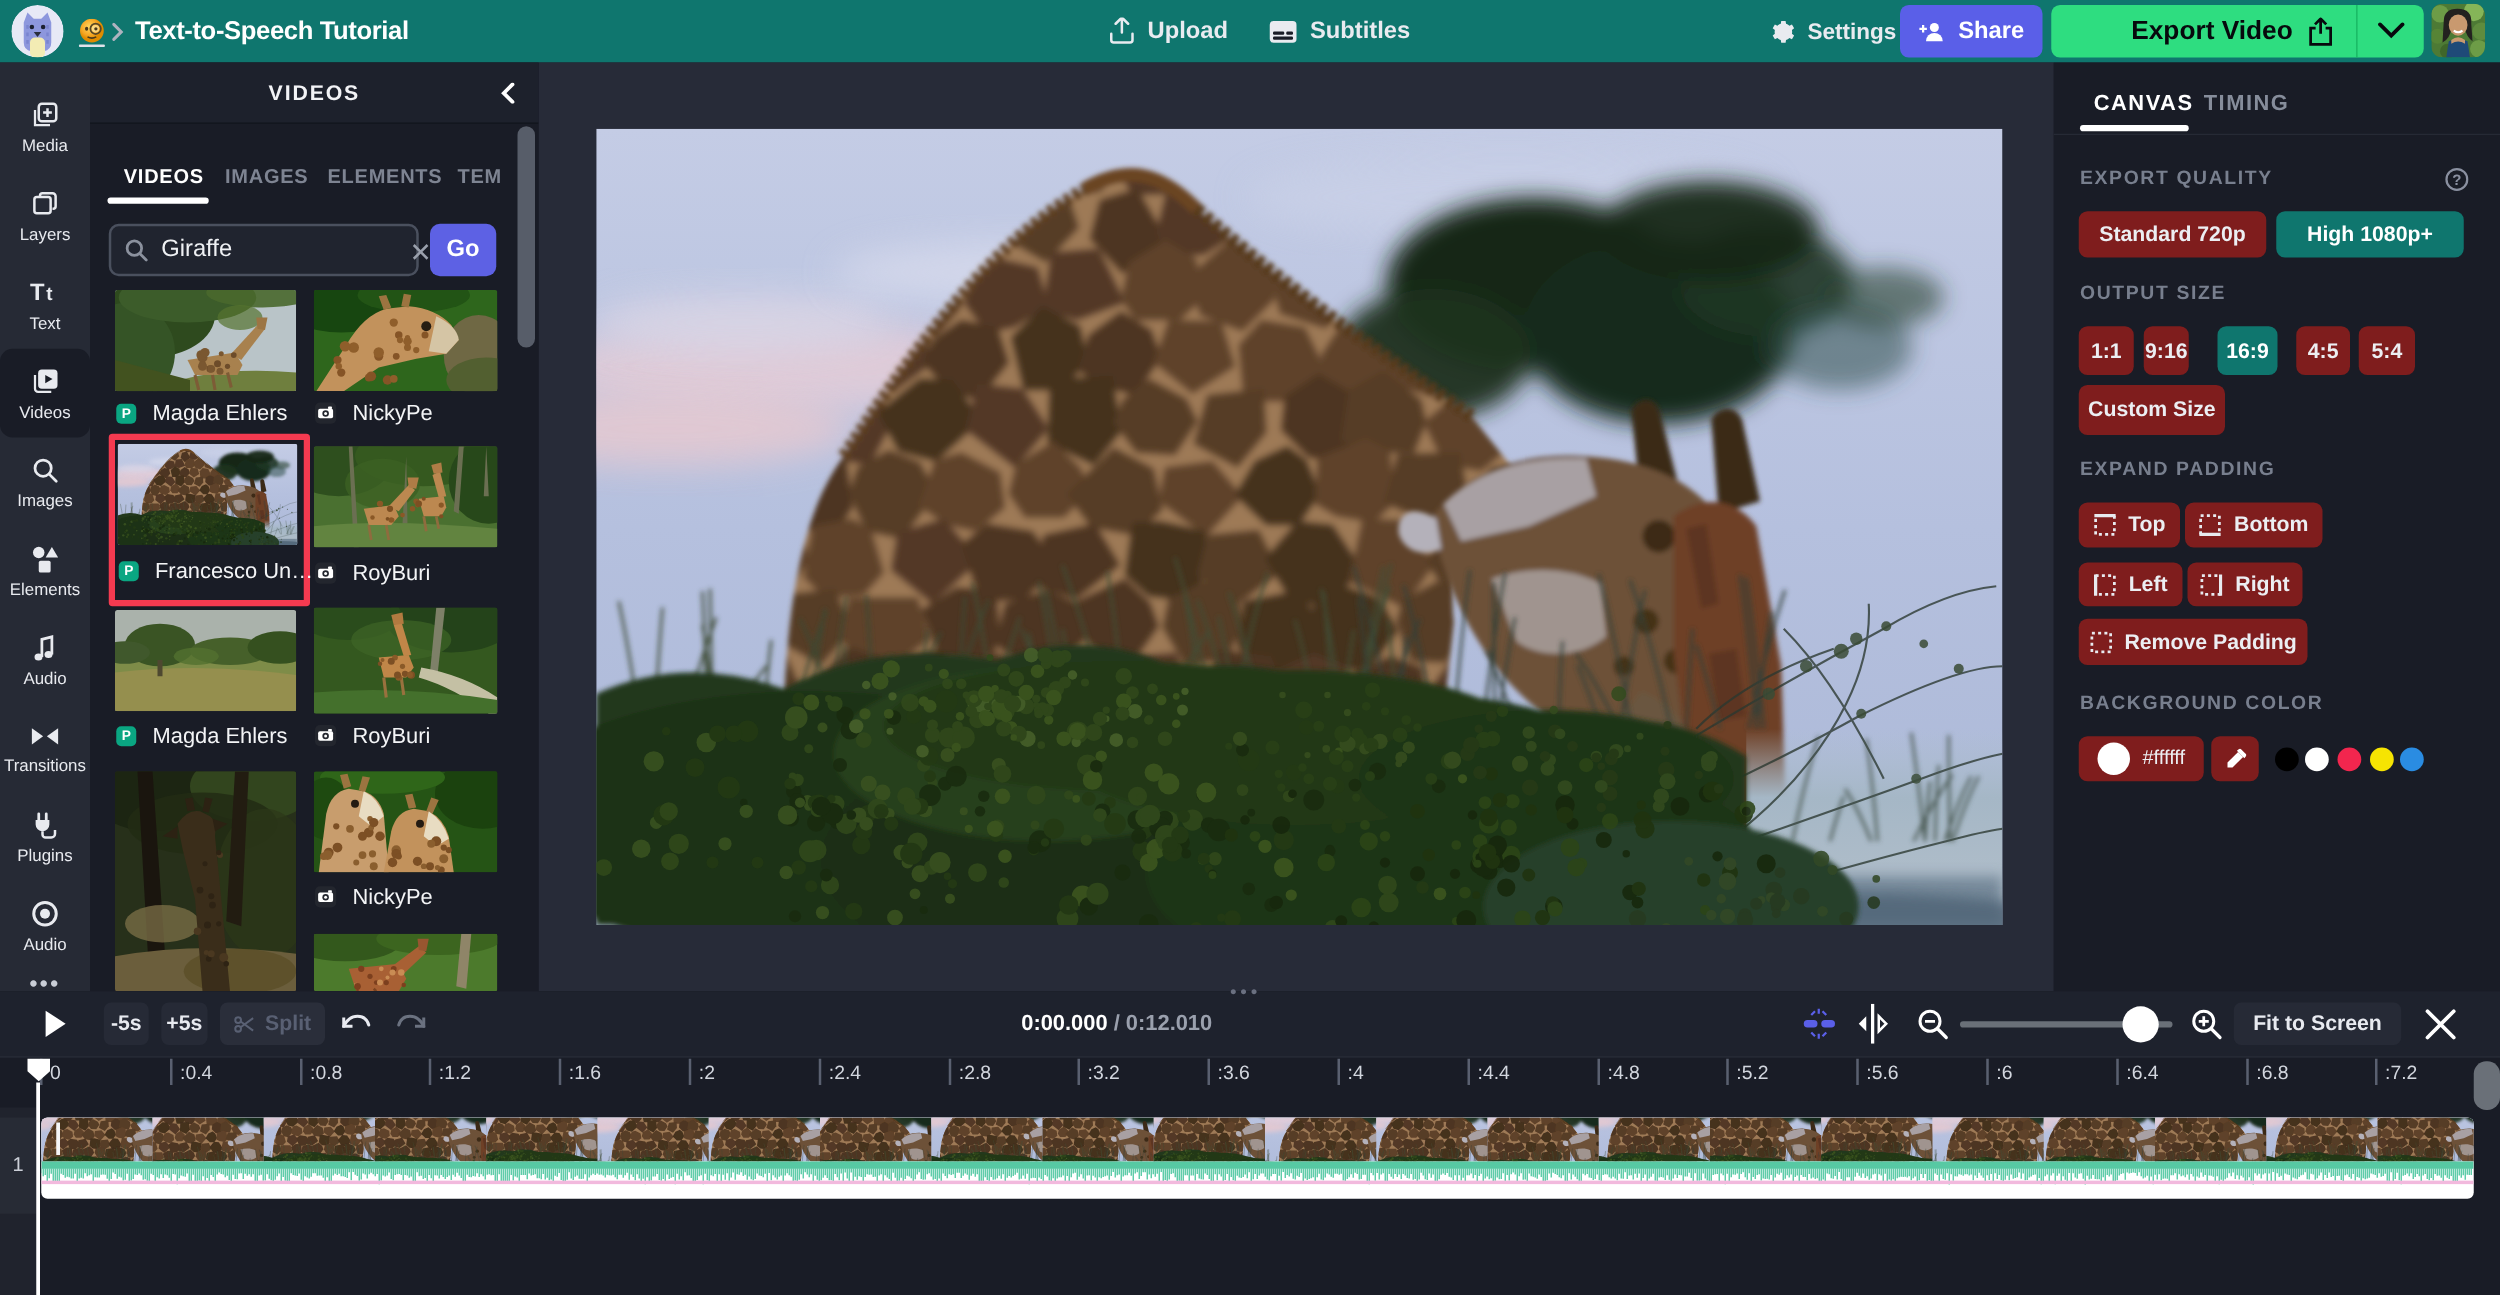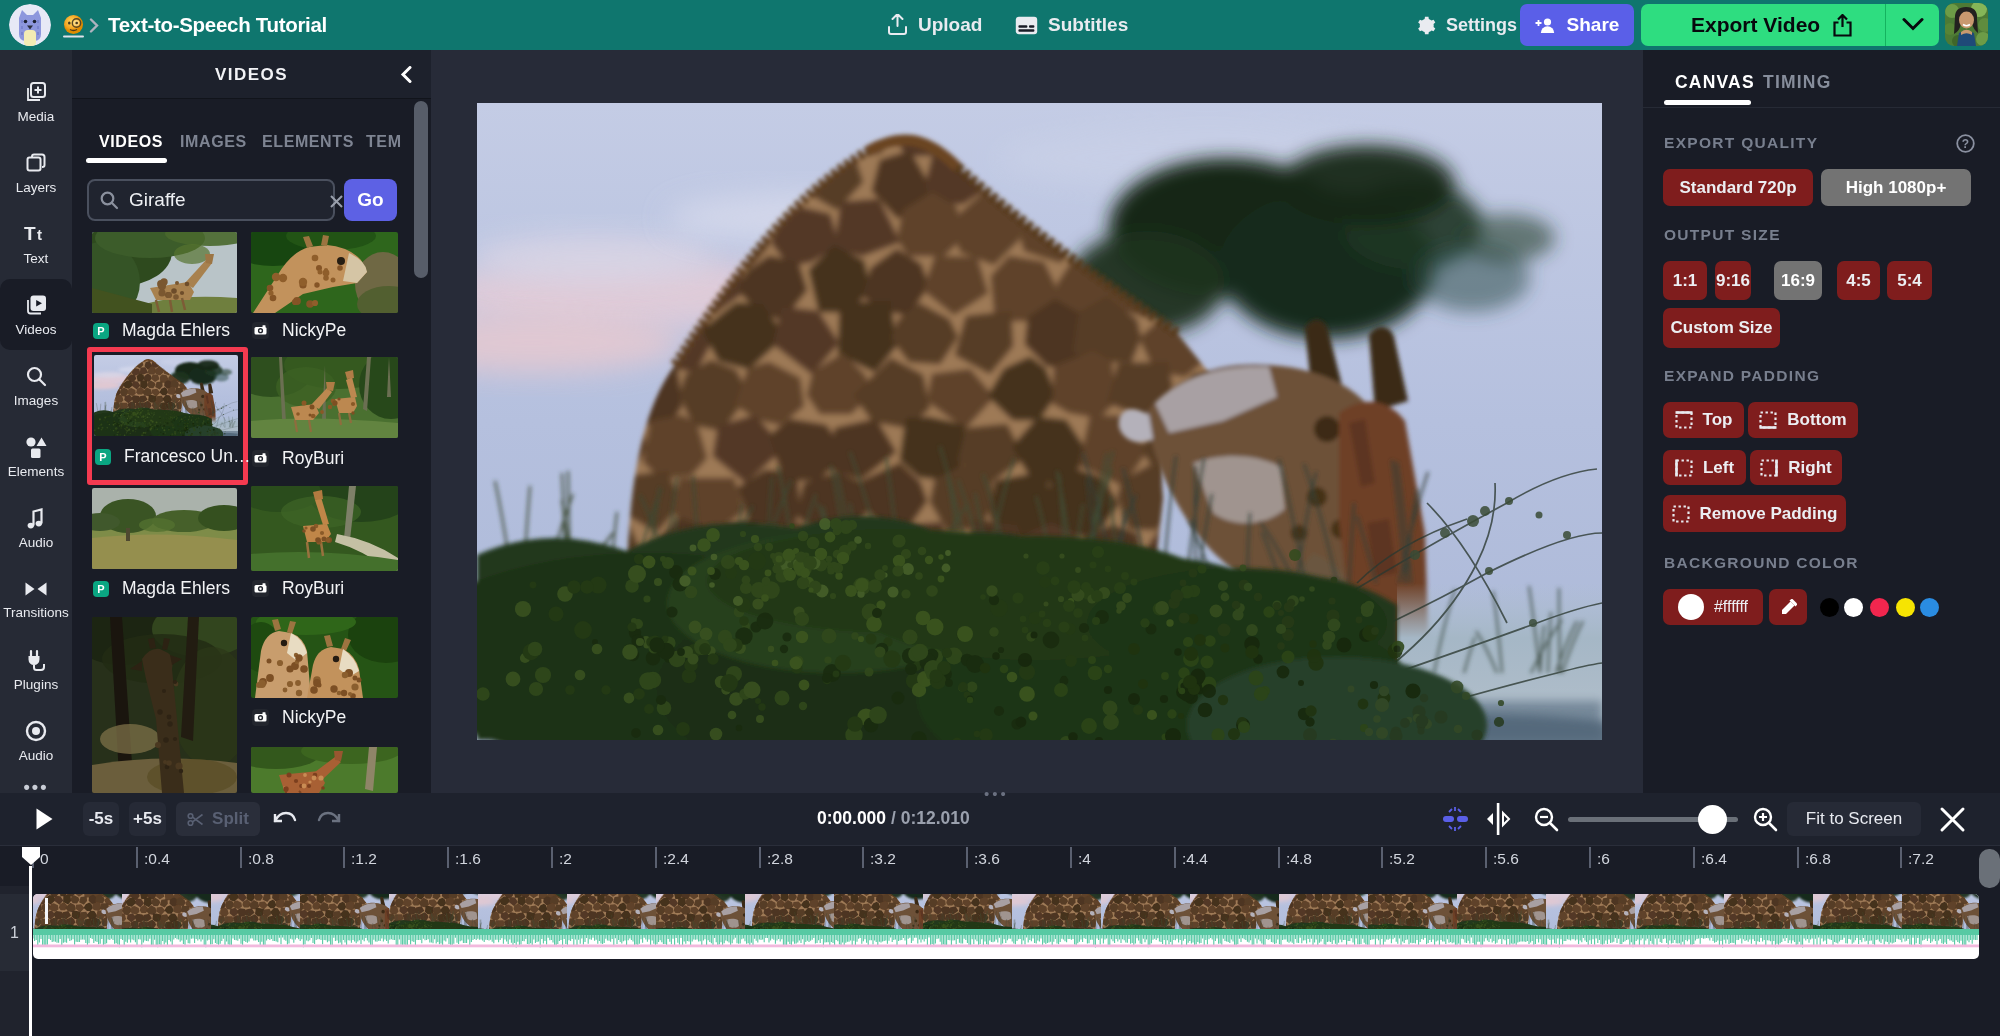--- a/index.html
+++ b/index.html
@@ -36,21 +36,21 @@
 #selbox{position:absolute;left:15px;top:297px;width:161px;height:138px;border:5px solid #f43a50;border-radius:3px}
 #pscroll{position:absolute;left:342px;top:51px;width:14px;height:177px;background:#575d69;border-radius:7px}
 
 #cv{position:absolute;left:431px;top:50px;width:1212px;height:743px;background:#272b38}
 #vid{position:absolute;left:46px;top:53px;width:1125px;height:637px}
 
 #rp{position:absolute;left:1643px;top:50px;width:357px;height:743px;background:#191c26}
 #rp .tabs{position:absolute;left:0;top:0;width:357px;height:58px;border-bottom:1px solid #262a35}
 #rp .sec{position:absolute;left:21px;font-size:15.5px;font-weight:700;color:#787f8e;letter-spacing:1.3px}
 .rbtn{position:absolute;background:#7f1d1d;border-radius:7px;color:#eceef2;font-size:17px;font-weight:600;display:flex;align-items:center;justify-content:center;gap:10px}
-.rbtn.sel{background:#737373;color:#fff}
+.rbtn.sel{background:#0f766e;color:#fff}
 .dot{position:absolute;top:0;width:19px;height:19px;border-radius:50%}
 
 #tl{position:absolute;left:0;top:793px;width:2000px;height:243px;background:#191c26}
 #tlbar{position:absolute;left:0;top:0;width:2000px;height:52px;background:#1e222d}
 .tbtn{position:absolute;top:9px;height:34px;border-radius:6px;background:#262a36;color:#e8eaf0;font-size:17px;font-weight:600;display:flex;align-items:center;justify-content:center}
 #ruler{position:absolute;left:0;top:52px;width:2000px;height:41px;border-top:1px solid #2a2e3a}
 .tick{position:absolute;top:1px;width:2px;height:21px;background:#5a6070}
 .tlab{position:absolute;top:4px;font-size:15.5px;color:#d2d6de}
 #gutter{position:absolute;left:0;top:93px;width:29px;height:150px;background:#20232d}
 #g1{position:absolute;left:0;top:101px;width:29px;height:77px;background:#272b35;color:#ccd0d8;font-size:16px;display:flex;align-items:center;justify-content:center}
@@ -964,21 +964,21 @@
     </div>
  <div class="btn-share">
   <svg width="23" height="17" viewBox="0 0 23 17">
         <circle cx="12.5" cy="5" r="3.6" fill="#fff"></circle>
         <path d="M5.8 16 a6.7 6.7 0 0 1 13.4 0 z" fill="#fff"></path>
         <path d="M3.5 3 v6 M0.5 6 h6" stroke="#fff" stroke-width="1.8"></path>
       </svg>
   <span>Share</span>
     </div>
  <div class="btn-export">
-  <span style="margin-left:50px;font-size:21px;font-weight:700">Export Video</span>
+  <span style="margin-left:64px;font-size:21px;font-weight:700">Export Video</span>
   <svg style="margin-left:12px" width="21" height="23" viewBox="0 0 21 23">
         <path d="M10.5 1 L10.5 13 M6 5.5 L10.5 1 L15 5.5" stroke="#07090d" stroke-width="2.2" fill="none"></path>
         <path d="M6.5 8.5 H2.5 V21.5 H18.5 V8.5 H14.5" stroke="#07090d" stroke-width="2.2" fill="none"></path>
       </svg>
   <div style="position:absolute;left:244px;top:0;width:1px;height:42px;background:#14b35f"></div>
   <svg style="position:absolute;left:261px;top:13px" width="22" height="15" viewBox="0 0 22 15">
         <path d="M2 2.5 L11 11.5 L20 2.5" stroke="#07090d" stroke-width="3" fill="none" stroke-linecap="round"></path>
       </svg>
  </div>
  <div id="avatar"><svg width="43" height="43" viewBox="0 0 43 43">
@@ -1474,21 +1474,21 @@
         <path d="M17 17 L24 24" stroke="#fff" stroke-width="2.6" stroke-linecap="round"></path>
         <path d="M7 11 H15" stroke="#fff" stroke-width="2.2"></path>
       </svg>
   <div class="abs" style="left:1568px;top:24px;width:170px;height:5px;background:#6a7078;border-radius:3px"></div>
   <div class="abs" style="left:1698px;top:12px;width:29px;height:29px;background:#fff;border-radius:50%"></div>
   <svg class="abs" style="left:1752px;top:13px" width="26" height="26" viewBox="0 0 26 26">
         <circle cx="11" cy="11" r="8" stroke="#fff" stroke-width="2.4" fill="none"></circle>
         <path d="M17 17 L24 24" stroke="#fff" stroke-width="2.6" stroke-linecap="round"></path>
         <path d="M7 11 H15 M11 7 V15" stroke="#fff" stroke-width="2.2"></path>
       </svg>
-  <div class="tbtn" style="left:1787px;width:134px;font-weight:400">Fit to Screen</div>
+  <div class="tbtn" style="left:1787px;width:134px;font-weight:700">Fit to Screen</div>
   <svg class="abs" style="left:1939px;top:13px" width="27" height="27" viewBox="0 0 27 27">
         <path d="M3 3 L24 24 M24 3 L3 24" stroke="#fff" stroke-width="3" stroke-linecap="round"></path>
       </svg>
   <div class="abs" style="left:984px;top:-8px;color:#6a7080;font-size:15px;letter-spacing:3px">•••</div>
  </div>
  <div id="ruler">
       <div class="tick" style="left:32px"></div>
       <div class="tlab" style="left:40px">0</div>
       <div class="tick" style="left:136px"></div>
       <div class="tlab" style="left:144px">:0.4</div>

